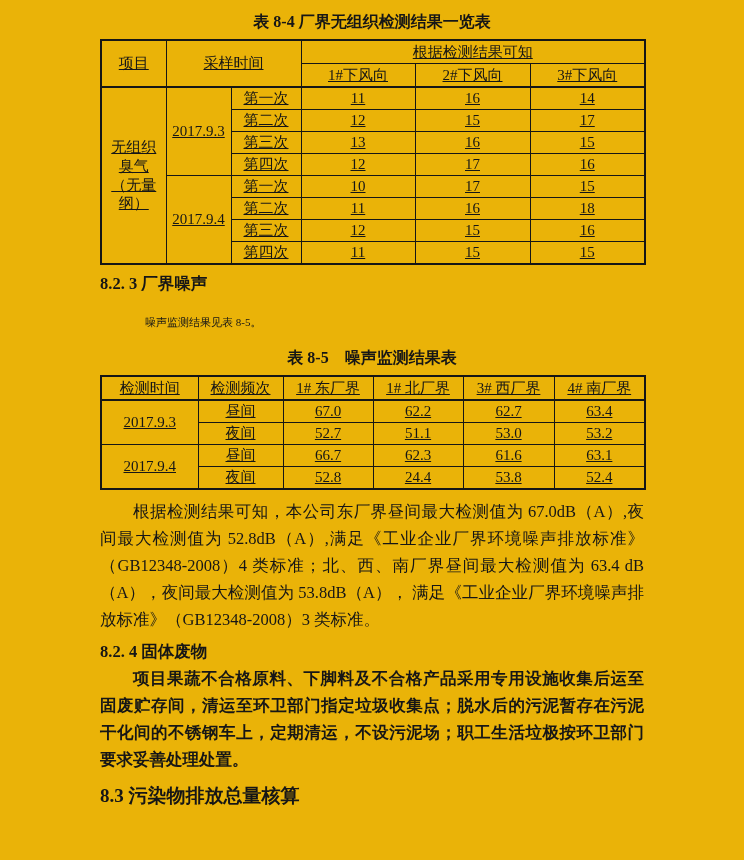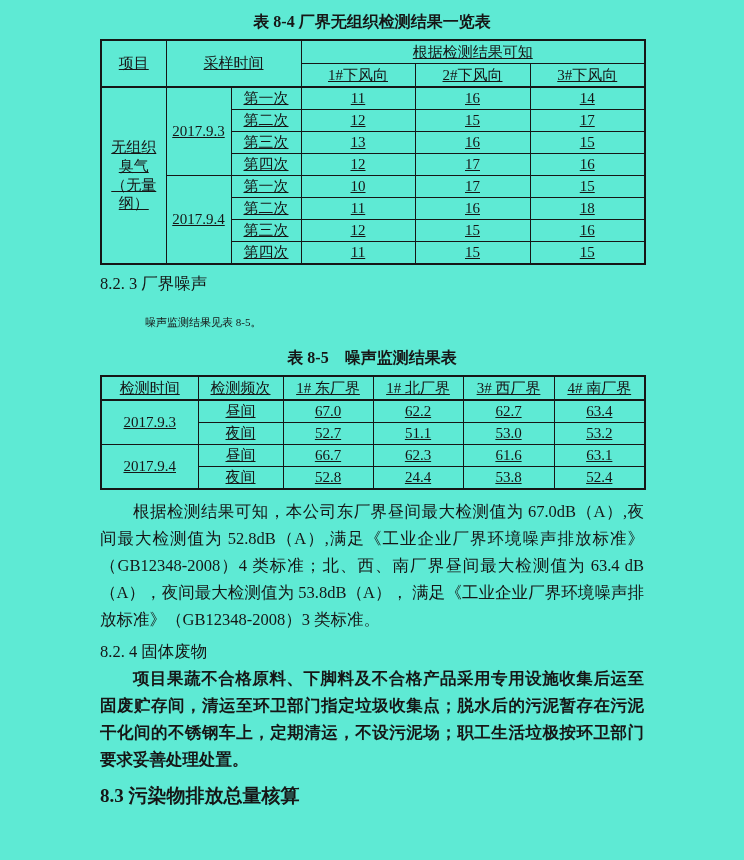--- a/index.html
+++ b/index.html
@@ -7,21 +7,21 @@
     padding: 0;
     background: #ffffff;
     color: #161616;
     font-family: "Liberation Serif", "DejaVu Serif", serif;
   }
   .page {
     width: 744px;
     height: 860px;
     box-sizing: border-box;
     padding: 12px 100px 0 100px;
-    background: #5eead4;
+    background: #eab308;
     overflow: hidden;
   }
   .caption {
     text-align: center;
     font-weight: bold;
     font-size: 16px;
     line-height: 20px;
     margin: 0 0 7px 0;
   }
   .caption85 { margin-top: 9px; }
@@ -52,21 +52,21 @@
     margin: 8px 0 0 0;
   }
   .intro {
     font-size: 11px;
     line-height: 27px;
     text-indent: 33px;
     margin: 12px;
   }
   .h2 {
     font-size: 16.5px;
-    font-weight: normal;
+    font-weight: bold;
     line-height: 27px;
     margin: 5px 0 0 0;
   }
   .h1 {
     font-size: 19px;
     font-weight: bold;
     line-height: 28px;
     margin: 9px 0 0 0;
   }
 </style>

